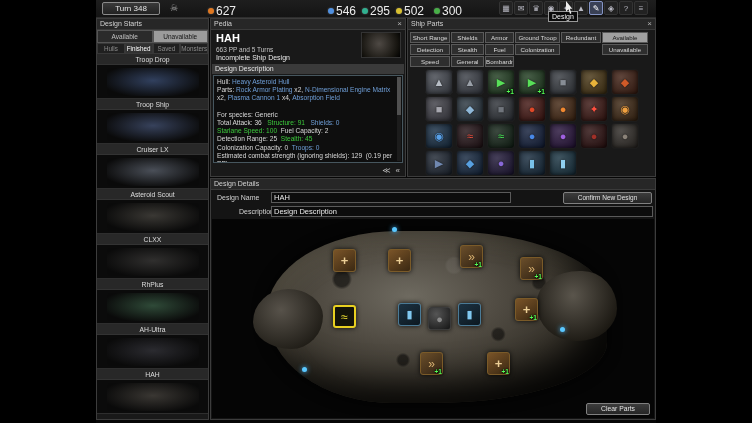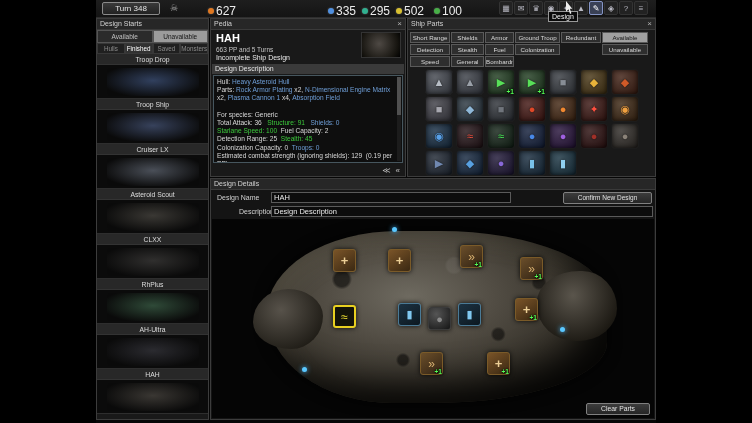--- a/index.html
+++ b/index.html
@@ -135,33 +135,33 @@
     <div class="topbar">
       <div class="turn-btn">Turn 348</div>
       <span class="skull">☠</span>
       <div>
           <span class="res" style="left: 112px;">
             <span class="res-dot" style="background: rgb(224, 120, 32);"></span>
             <span class="res-val">627</span>
           </span>
           <span class="res" style="left: 232px;">
             <span class="res-dot" style="background: rgb(80, 144, 224);"></span>
-            <span class="res-val">335</span>
+            <span class="res-val">546</span>
           </span>
           <span class="res" style="left: 266px;">
             <span class="res-dot" style="background: rgb(48, 176, 144);"></span>
             <span class="res-val">295</span>
           </span>
           <span class="res" style="left: 300px;">
             <span class="res-dot" style="background: rgb(216, 192, 48);"></span>
             <span class="res-val">502</span>
           </span>
           <span class="res" style="left: 338px;">
             <span class="res-dot" style="background: rgb(72, 176, 72);"></span>
-            <span class="res-val">100</span>
+            <span class="res-val">300</span>
           </span>
         </div>
       <div class="toolbar">
           <span class="tbtn">
             <span class="tglyph">▦</span>
           </span>
           <span class="tbtn">
             <span class="tglyph">✉</span>
           </span>
           <span class="tbtn">

